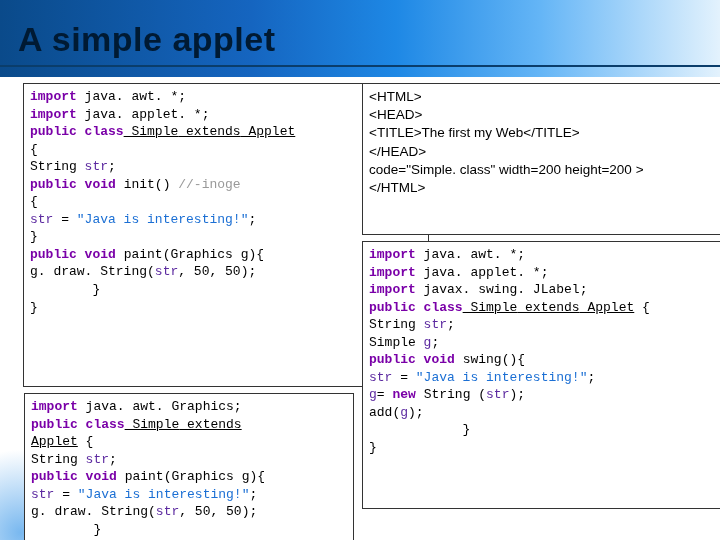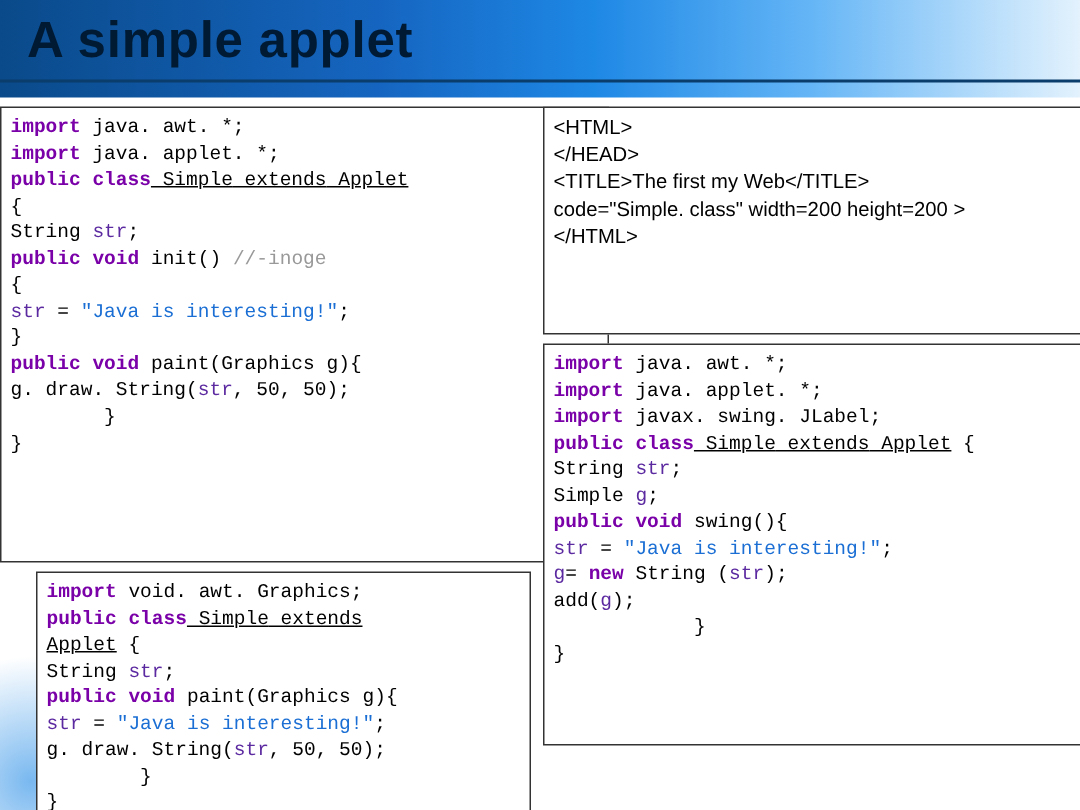--- a/index.html
+++ b/index.html
@@ -6,21 +6,21 @@
   body {
     width: 720px;
     height: 540px;
     font-family: Arial, sans-serif;
     background: #fff;
     position: relative;
     overflow: hidden;
   }
   .header {
     background: linear-gradient(to right, #0a4a8a 0%, #1565c0 35%, #1e88e5 55%, #64b5f6 75%, #e3f2fd 100%);
-    padding: 8px 18px 18px 18px;
+    padding: 20px 18px 18px 18px;
     position: relative;
   }
   .title {
     font-size: 34px;
     font-weight: bold;
     color: #001a33;
     letter-spacing: 0.5px;
   }
   .title-underline {
     position: absolute;
@@ -38,21 +38,21 @@
   .code-box {
     position: absolute;
     border: 1px solid #333;
     background: #fff;
     padding: 4px 6px;
     font-family: "Courier New", monospace;
     font-size: 13px;
     line-height: 1.35;
     white-space: pre;
   }
-  .box1 { left: 0;  top: 6px;   width: 406px; height: 304px; }
+  .box1 { left: 23px;  top: 6px;   width: 406px; height: 304px; }
   .box2 { left: 362px; top: 6px;   width: 360px; height: 152px; font-family: Tahoma, sans-serif; font-size: 13.5px; white-space: normal; }
   .box2 div { line-height: 1.35; }
   .box3 { left: 362px; top: 164px; width: 360px; height: 268px; }
   .box4 { left: 24px;  top: 316px; width: 330px; height: 176px; z-index: 2; }
 
   .kw { color: #7a00a8; font-weight: bold; }
   .cls { color: #000; text-decoration: underline; }
   .cmt { color: #999; }
   .str { color: #1b6fd4; }
   .var { color: #5c2aa0; }
@@ -86,40 +86,41 @@
 <span>{</span>
 <span class="var">str</span><span> = </span><span class="str">"Java is interesting!"</span><span>;</span>
 <span>}</span>
 <span class="kw">public void</span><span> paint(Graphics g){</span>
 <span>g. draw. String(</span><span class="var">str</span><span>, 50, 50);</span>
 <span>        }</span>
 <span>}</span></div>
 
   <div class="code-box box2">
     <div>&lt;HTML&gt;</div>
+    <div>&lt;HEAD&gt;</div>
+    <div>&lt;TITLE&gt;The first my Web&lt;/TITLE&gt;</div>
     <div>&lt;/HEAD&gt;</div>
-    <div>&lt;TITLE&gt;The first my Web&lt;/TITLE&gt;</div>
     <div>code="Simple. class" width=200 height=200 &gt;</div>
     <div>&lt;/HTML&gt;</div>
   </div>
 
   <div class="code-box box3"><span class="kw">import</span><span> java. awt. *;</span>
 <span class="kw">import</span><span> java. applet. *;</span>
 <span class="kw">import</span><span> javax. swing. JLabel;</span>
 <span class="kw">public class</span><span class="cls"> Simple</span><span class="cls"> extends</span><span class="cls"> Applet</span><span> {</span>
 <span>String </span><span class="var">str</span><span>;</span>
 <span>Simple </span><span class="var">g</span><span>;</span>
 <span class="kw">public void</span><span> swing(){</span>
 <span class="var">str</span><span> = </span><span class="str">"Java is interesting!"</span><span>;</span>
 <span class="var">g</span><span>= </span><span class="kw">new</span><span> String (</span><span class="var">str</span><span>);</span>
 <span>add(</span><span class="var">g</span><span>);</span>
 <span>            }</span>
 <span>}</span></div>
 
-  <div class="code-box box4"><span class="kw">import</span><span> void. awt. Graphics;</span>
+  <div class="code-box box4"><span class="kw">import</span><span> java. awt. Graphics;</span>
 <span class="kw">public class</span><span class="cls"> Simple</span><span class="cls"> extends</span>
 <span class="cls">Applet</span><span> {</span>
 <span>String </span><span class="var">str</span><span>;</span>
 <span class="kw">public void</span><span> paint(Graphics g){</span>
 <span class="var">str</span><span> = </span><span class="str">"Java is interesting!"</span><span>;</span>
 <span>g. draw. String(</span><span class="var">str</span><span>, 50, 50);</span>
 <span>        }</span>
 <span>}</span></div>
 
   <div class="bl-corner"></div>

